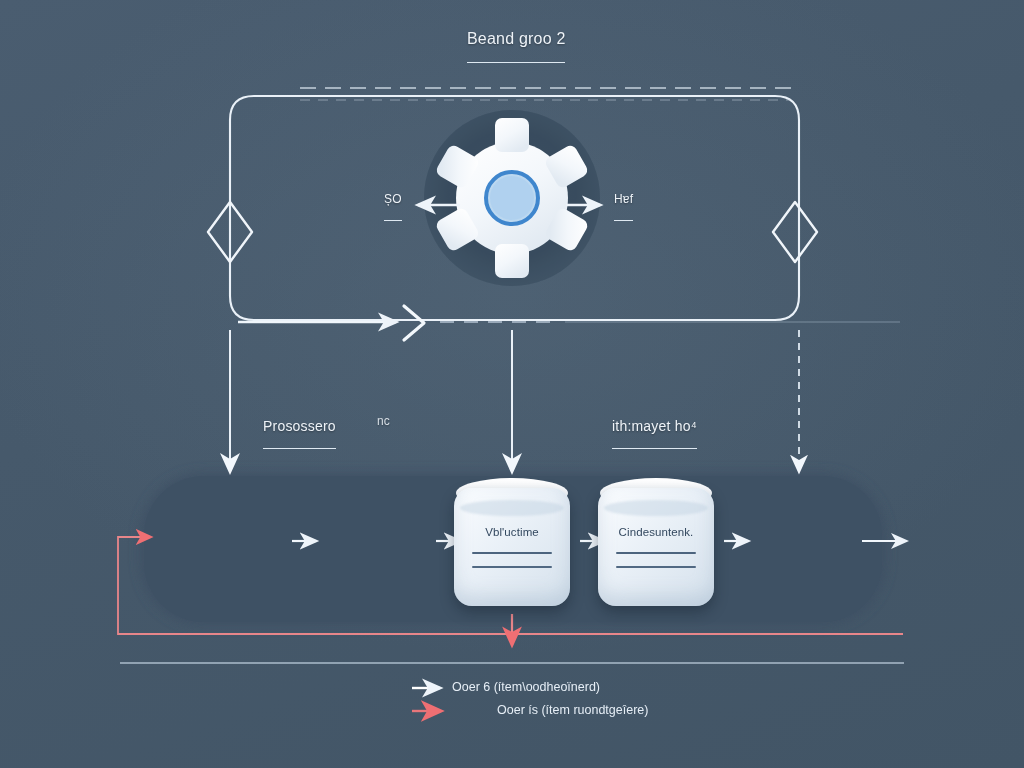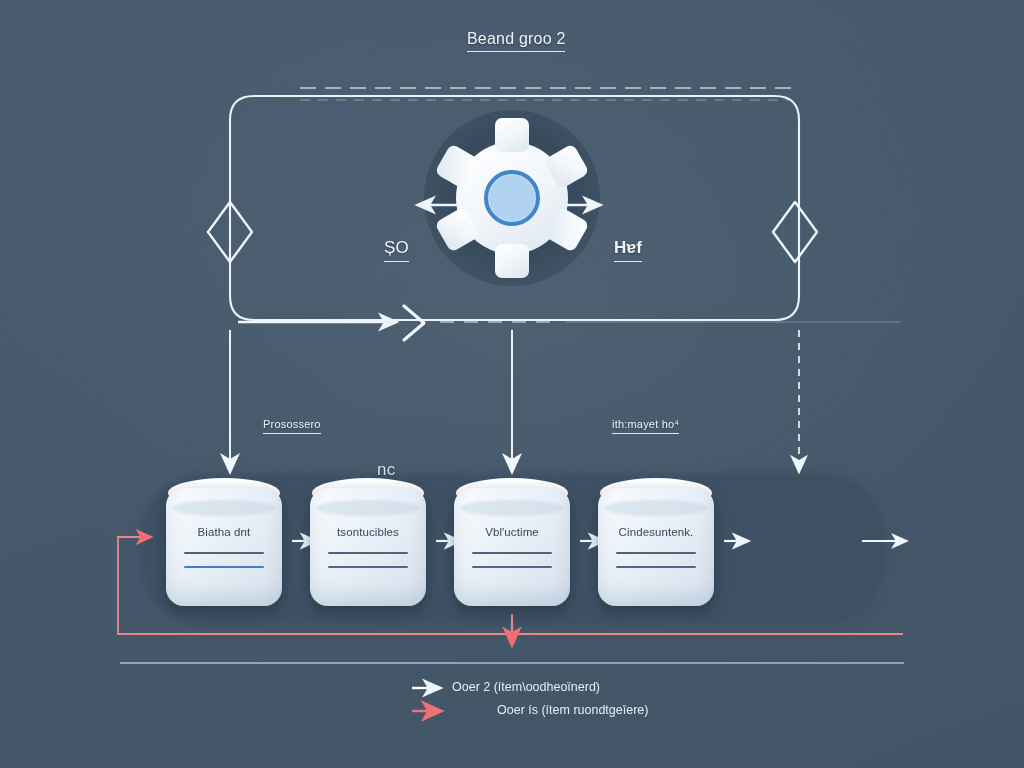--- a/index.html
+++ b/index.html
@@ -19,27 +19,27 @@
     position:absolute; inset:0;
     background:
       radial-gradient(ellipse 780px 520px at 50% 38%, rgba(92,112,130,0.35) 0%, rgba(70,89,107,0) 70%),
       linear-gradient(160deg, #4a5d70 0%, #46596b 40%, #425566 100%);
   }
   svg.layer { position: absolute; left:0; top:0; width:1024px; height:768px; overflow: visible; }
 
   .lbl {
     position: absolute;
     color: #eef3f8;
-    font-size: 11px;
+    font-size: 14px;
     letter-spacing: .2px;
     white-space: nowrap;
     text-shadow: 0 1px 2px rgba(0,0,0,0.35);
   }
-  .lbl.und { border-bottom: 1.6px solid #dfe9f2; padding-bottom: 3px; }
-  .lbl.small { font-size: 17px; margin-top: 46px; }
+  .lbl.und { border-bottom: 1.6px solid #dfe9f2; padding-bottom: 14px; }
+  .lbl.small { font-size: 12px; }
   .lbl.title { font-size: 16px; }
 
   .cyl {
     position: absolute;
     width: 116px; height: 128px;
   }
   .cyl .body {
     position:absolute; left:0; top:10px;
     width:116px; height:118px;
     border-radius: 18px;
@@ -172,44 +172,28 @@
 
     <line x1="120" y1="663" x2="904" y2="663" stroke="#c6d6e4" stroke-width="1.3" opacity="0.8"></line>
 
     <line x1="412" y1="688" x2="440" y2="688" stroke="#ffffff" stroke-width="2.4" marker-end="url(#ah-white)"></line>
     <line x1="412" y1="711" x2="440" y2="711" stroke="#e8767a" stroke-width="2.4" marker-end="url(#ah-red)"></line>
   </svg>
 
   <div class="lbl title und" style="left:467px; top:30px;">Beand groo 2</div>
 
   <div class="lbl small und" style="left:384px; top:192px;">ȘO</div>
-  <div class="lbl small und" style="left:614px; top:192px;font-weight:bold;">Hɐf</div>
+  <div class="lbl small und" style="left:614px; top:192px;">Hɐf</div>
 
   <div class="lbl und" style="left:263px; top:418px;">Prosossero</div>
   <div class="lbl small" style="left:365px; top:414px; opacity:.85; border:none;padding-left:12px;">nc</div>
 
   <div class="lbl und" style="left:612px; top:418px;">ith:mayet ho⁴</div>
 
-  <div class="cyl" style="left:166px; top:478px;">
-    <div class="top"></div>
-    <div class="body"></div>
-    <div class="cap"></div>
-    <div class="ctext">Biatha dnt</div>
-    <div class="rule r1"></div>
-    <div class="rule r3"></div>
-  </div>
-
-  <div class="cyl" style="left:310px; top:478px;">
-    <div class="top"></div>
-    <div class="body"></div>
-    <div class="cap"></div>
-    <div class="ctext">tsontucibles</div>
-    <div class="rule r1"></div>
-    <div class="rule r2"></div>
-  </div>
+
 
   <div class="cyl" style="left:454px; top:478px;">
     <div class="top"></div>
     <div class="body"></div>
     <div class="cap"></div>
     <div class="ctext">Vbl'uctime</div>
     <div class="rule r1"></div>
     <div class="rule r2"></div>
   </div>
 
@@ -217,19 +201,19 @@
     <div class="top"></div>
     <div class="body"></div>
     <div class="cap"></div>
     <div class="ctext">Cindesuntenk.</div>
     <div class="rule r1"></div>
     <div class="rule r2"></div>
   </div>
 
 
   <div class="legend-row" style="left:452px; top:680px;">
-    <span class="ltext">Ooer 2 (ítem\oodheoïnerd)</span>
+    <span class="ltext">Ooer 6 (ítem\oodheoïnerd)</span>
   </div>
   <div class="legend-row" style="left:452px; top:703px;margin-left:45px;">
     <span class="ltext">Ooer ís (ítem ruondtgeîere)</span>
   </div>
 
 </div>
 
 </body></html>

